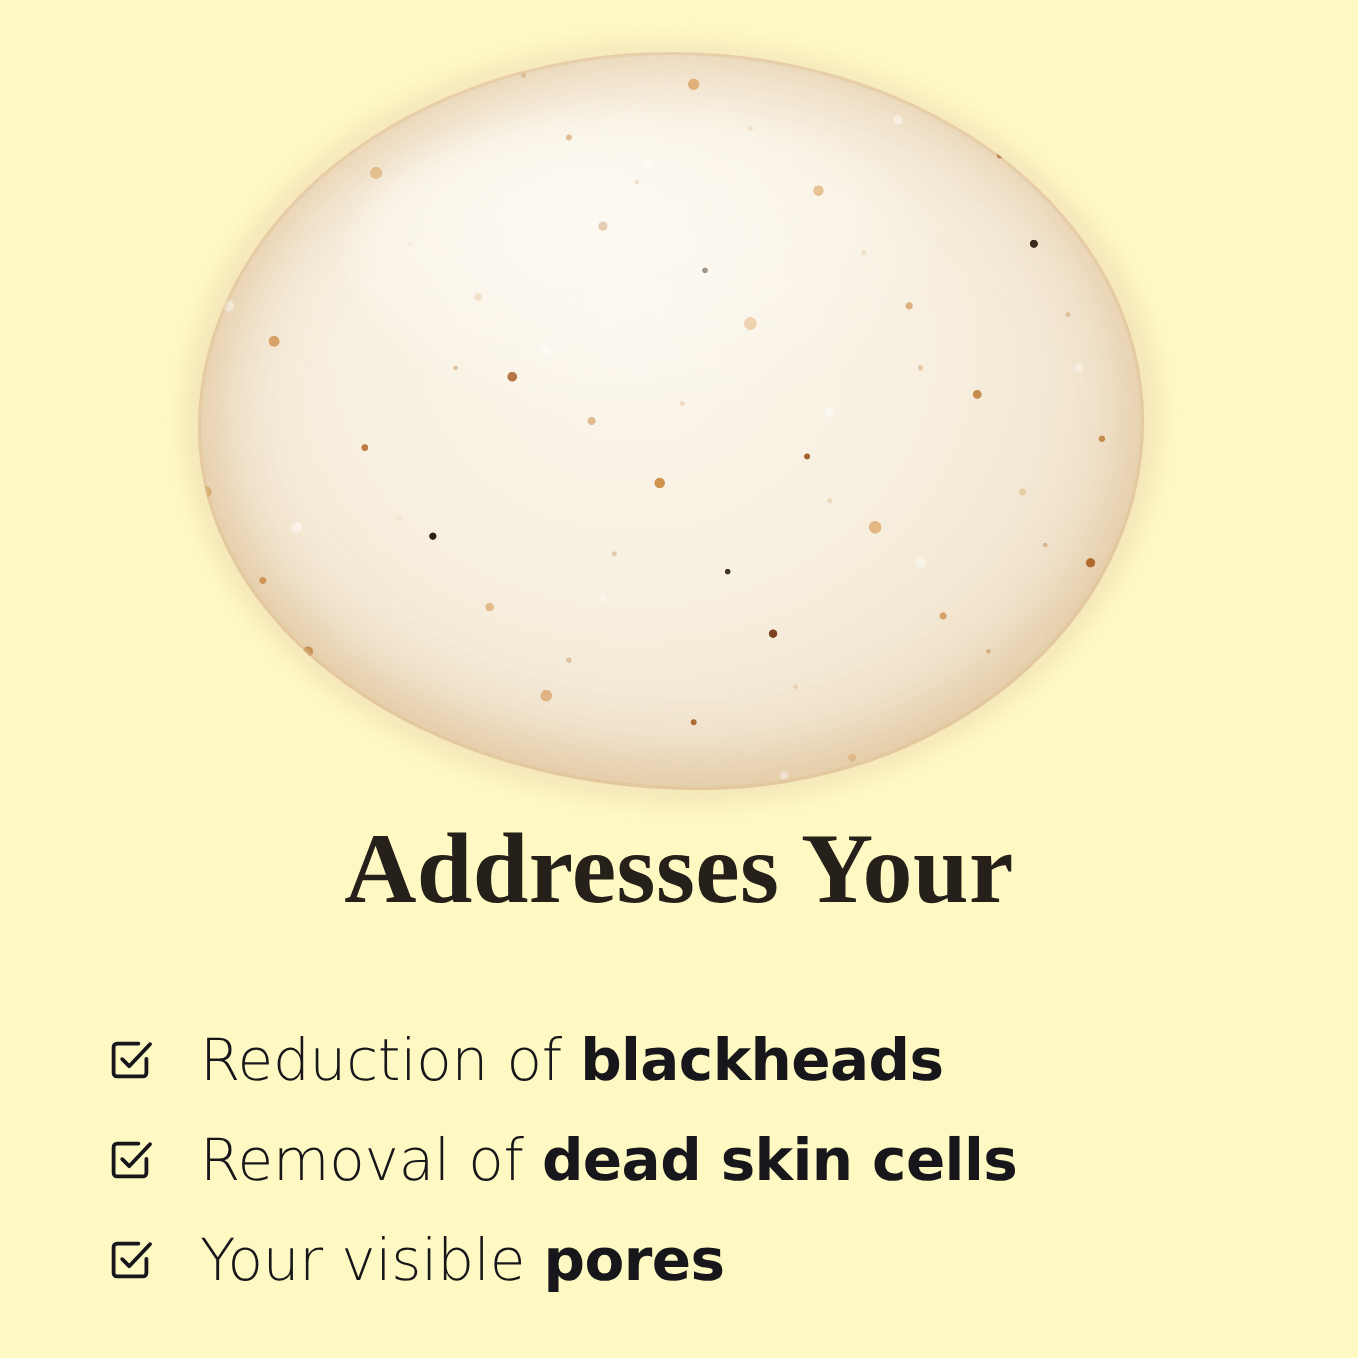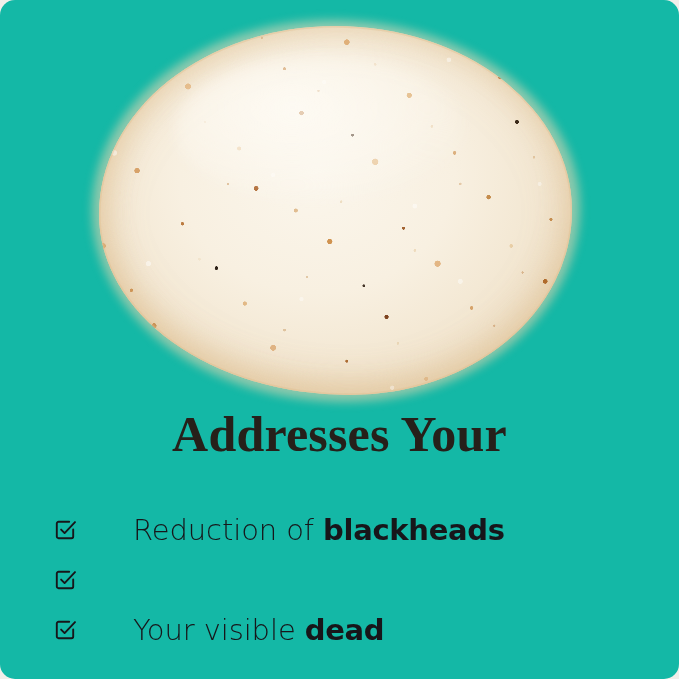--- a/index.html
+++ b/index.html
@@ -10,23 +10,22 @@
     width: 679px;
     height: 679px;
     background: #F2EFEA;
     font-family: "Liberation Sans", sans-serif;
     overflow: hidden;
   }
   .poster {
     position: relative;
     width: 679px;
     height: 679px;
-    background: #14b8a6;
+    background: #fef9c3;
     overflow: hidden;
-    border-radius: 15px;
   }
 
   
   .swatch-layer {
     position: absolute;
     left: 0;
     top: 0;
     width: 679px;
     height: 430px;
     overflow: hidden;
@@ -215,21 +214,20 @@
     position: absolute;
     left: 52px;
     top: 505px;
     width: 600px;
     z-index: 6;
   }
   .benefit-row {
     display: flex;
     align-items: center;
     height: 50px;
-    gap: 33px;
   }
   .check-icon {
     flex: 0 0 auto;
     width: 26px;
     height: 26px;
     margin-right: 22px;
     display: block;
   }
   .benefit-text {
     font-family: "DejaVu Sans", "Liberation Sans", sans-serif;
@@ -279,27 +277,28 @@
       <span class="benefit-text"><span>Reduction of </span><span class="em">blackheads</span></span>
     </li>
 
     <li class="benefit-row">
       <span class="check-icon">
         <svg viewBox="0 0 26 26" width="26" height="26" fill="none" xmlns="http://www.w3.org/2000/svg">
           <path d="M21.2 12.4V19.5C21.2 20.44 20.44 21.2 19.5 21.2H6.5C5.56 21.2 4.8 20.44 4.8 19.5V6.5C4.8 5.56 5.56 4.8 6.5 4.8H17.2" stroke="#17161A" stroke-width="1.9" stroke-linecap="round" stroke-linejoin="round"></path>
           <path d="M9.1 12.6L12.6 16.1L23.0 5.1" stroke="#17161A" stroke-width="1.9" stroke-linecap="round" stroke-linejoin="round"></path>
         </svg>
       </span>
+      <span class="benefit-text"><span>Removal of </span><span class="em">dead skin cells</span></span>
     </li>
 
     <li class="benefit-row">
       <span class="check-icon">
         <svg viewBox="0 0 26 26" width="26" height="26" fill="none" xmlns="http://www.w3.org/2000/svg">
           <path d="M21.2 12.4V19.5C21.2 20.44 20.44 21.2 19.5 21.2H6.5C5.56 21.2 4.8 20.44 4.8 19.5V6.5C4.8 5.56 5.56 4.8 6.5 4.8H17.2" stroke="#17161A" stroke-width="1.9" stroke-linecap="round" stroke-linejoin="round"></path>
           <path d="M9.1 12.6L12.6 16.1L23.0 5.1" stroke="#17161A" stroke-width="1.9" stroke-linecap="round" stroke-linejoin="round"></path>
         </svg>
       </span>
-      <span class="benefit-text"><span>Your visible </span><span class="em">dead</span></span>
+      <span class="benefit-text"><span>Your visible </span><span class="em">pores</span></span>
     </li>
 
   </ul>
 
 </div>
 
 </body></html>

